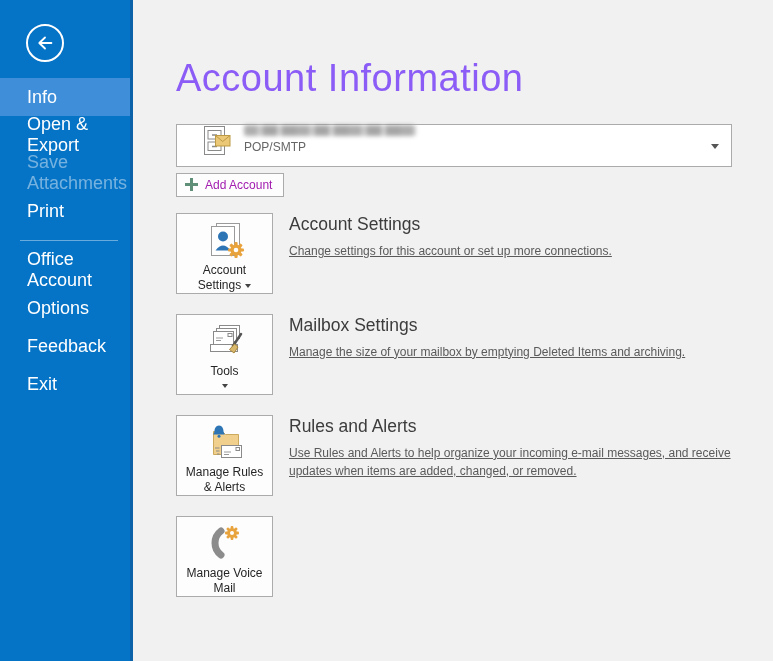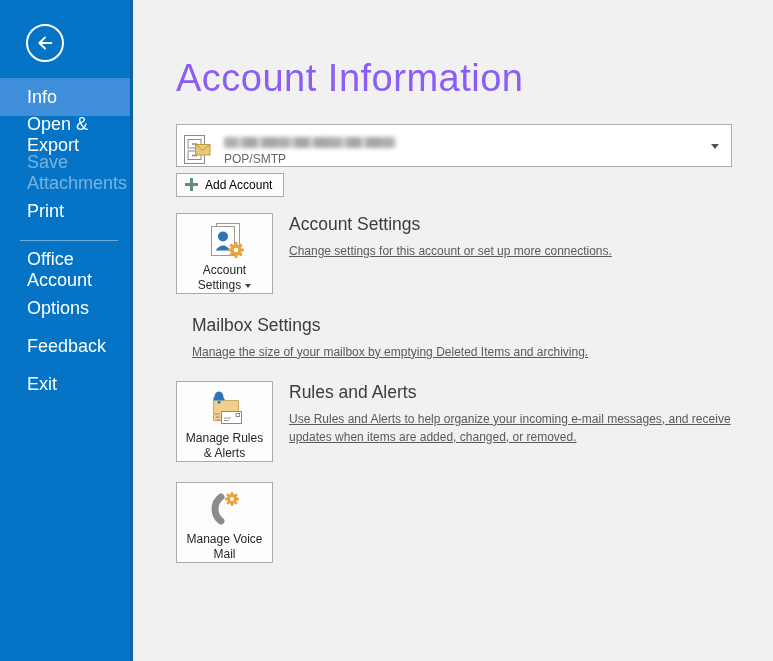--- a/index.html
+++ b/index.html
@@ -38,40 +38,40 @@
   
   .main { flex:1; padding:58px 0 0 43px; }
   .page-title {
     font-size:38px; font-weight:300; color:#8b5cf6;
     letter-spacing:0.5px; line-height:1.1;
   }
   
   .account-dropdown {
     width:556px; height:43px; margin-top:24px;
     background:#fff; border:1px solid #ABABAB;
-    display:flex; align-items:flex-end; padding:0 10px 0 4px;
+    display:flex; align-items:flex-start; padding:0 10px 0 24px;
     cursor:pointer; position:relative;
   }
   .acct-texts { margin-left:12px; display:flex; flex-direction:column; justify-content:center; }
   .redacted-email {
     width:172px; height:11px; border-radius:2px; margin-bottom:4px;
     background:repeating-linear-gradient(90deg,#9a9a9a 0 13px,#bdbdbd 13px 19px,#8f8f8f 19px 33px,#c6c6c6 33px 38px,#909090 38px 52px);
     filter:blur(2px); opacity:0.8;
   }
   .protocol { font-size:12px; color:#666; }
   .dd-caret {
     position:absolute; right:12px; top:19px;
     width:0; height:0; border-left:4.5px solid transparent;
     border-right:4.5px solid transparent; border-top:5px solid #555;
   }
   
   .add-account {
     margin-top:6px; height:24px; display:inline-flex; align-items:center;
     background:#FDFDFD; border:1px solid #ABABAB; padding:0 11px 0 8px;
-    font-size:12px; color:#000000; cursor:pointer; gap:7px;
+    font-size:12px; color:#a21caf; cursor:pointer; gap:7px;
     font-family:"Liberation Sans", sans-serif;
   }
   
   .sections { margin-top:16px; }
   .section-row { display:flex; margin-bottom:20px; }
   .big-btn {
     width:97px; height:81px; flex:0 0 97px;
     background:#FDFDFD; border:1px solid #ABABAB;
     display:flex; flex-direction:column; align-items:center;
     padding-top:7px; cursor:pointer;
@@ -182,20 +182,37 @@
         </span>
         <span class="btn-label"><span>Account Settings</span><span class="inline-caret"></span></span>
       </div>
       <div class="section-text">
         <div class="section-heading">Account Settings</div>
         <div class="section-desc">Change settings for this account or set up more connections.</div>
       </div>
     </div>
 
     <div class="section-row">
+      <div class="big-btn">
+        <span class="icon-box">
+          <svg width="44" height="40" viewBox="0 0 44 40">
+            <rect x="16.5" y="3.5" width="20" height="13" fill="#fff" stroke="#8A8A8A"></rect>
+            <rect x="13.5" y="6.5" width="20" height="13" fill="#fff" stroke="#8A8A8A"></rect>
+            <rect x="10.5" y="9.5" width="20" height="13" fill="#fff" stroke="#8A8A8A"></rect>
+            <rect x="25" y="11.5" width="4" height="3" fill="#fff" stroke="#8A8A8A"></rect>
+            <line x1="13" y1="16" x2="20" y2="16" stroke="#9A9A9A"></line>
+            <line x1="13" y1="18.5" x2="18" y2="18.5" stroke="#9A9A9A"></line>
+            <rect x="7.5" y="22.5" width="27" height="7" fill="#fff" stroke="#8A8A8A"></rect>
+            <line x1="38" y1="12" x2="30" y2="24" stroke="#555" stroke-width="2.5" stroke-linecap="round"></line>
+            <polygon points="31.5,22 35,25 31,31 26.5,27.5" fill="#D9B96D" stroke="#A8863B"></polygon>
+          </svg>
+        </span>
+        <span class="btn-label">Tools</span>
+        <span class="below-caret"></span>
+      </div>
       <div class="section-text">
         <div class="section-heading">Mailbox Settings</div>
         <div class="section-desc">Manage the size of your mailbox by emptying Deleted Items and archiving.</div>
       </div>
     </div>
 
     <div class="section-row">
       <div class="big-btn">
         <span class="icon-box">
           <svg width="44" height="40" viewBox="0 0 44 40">

